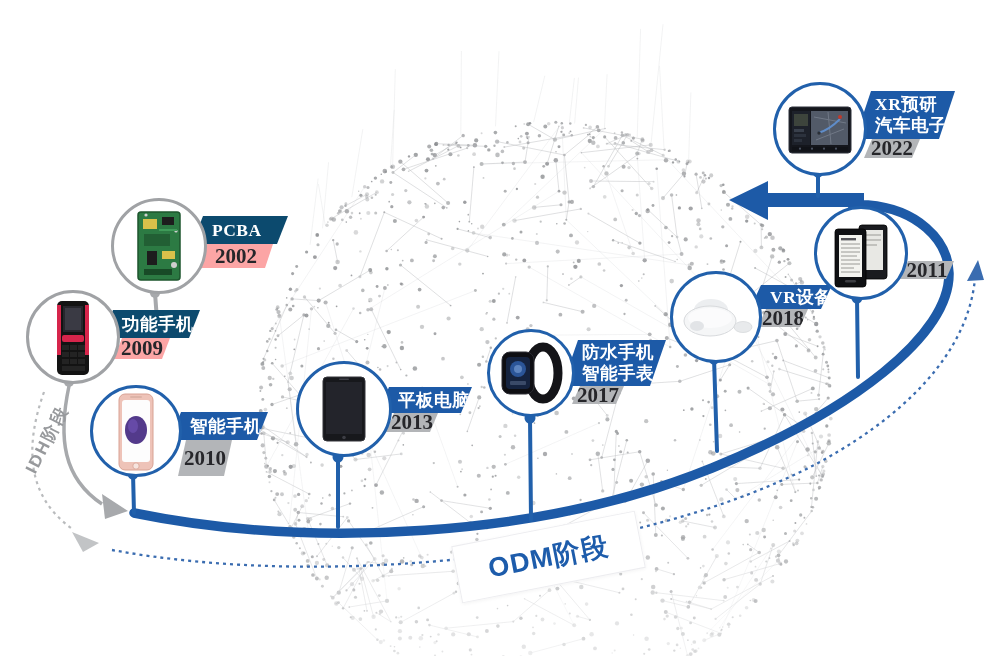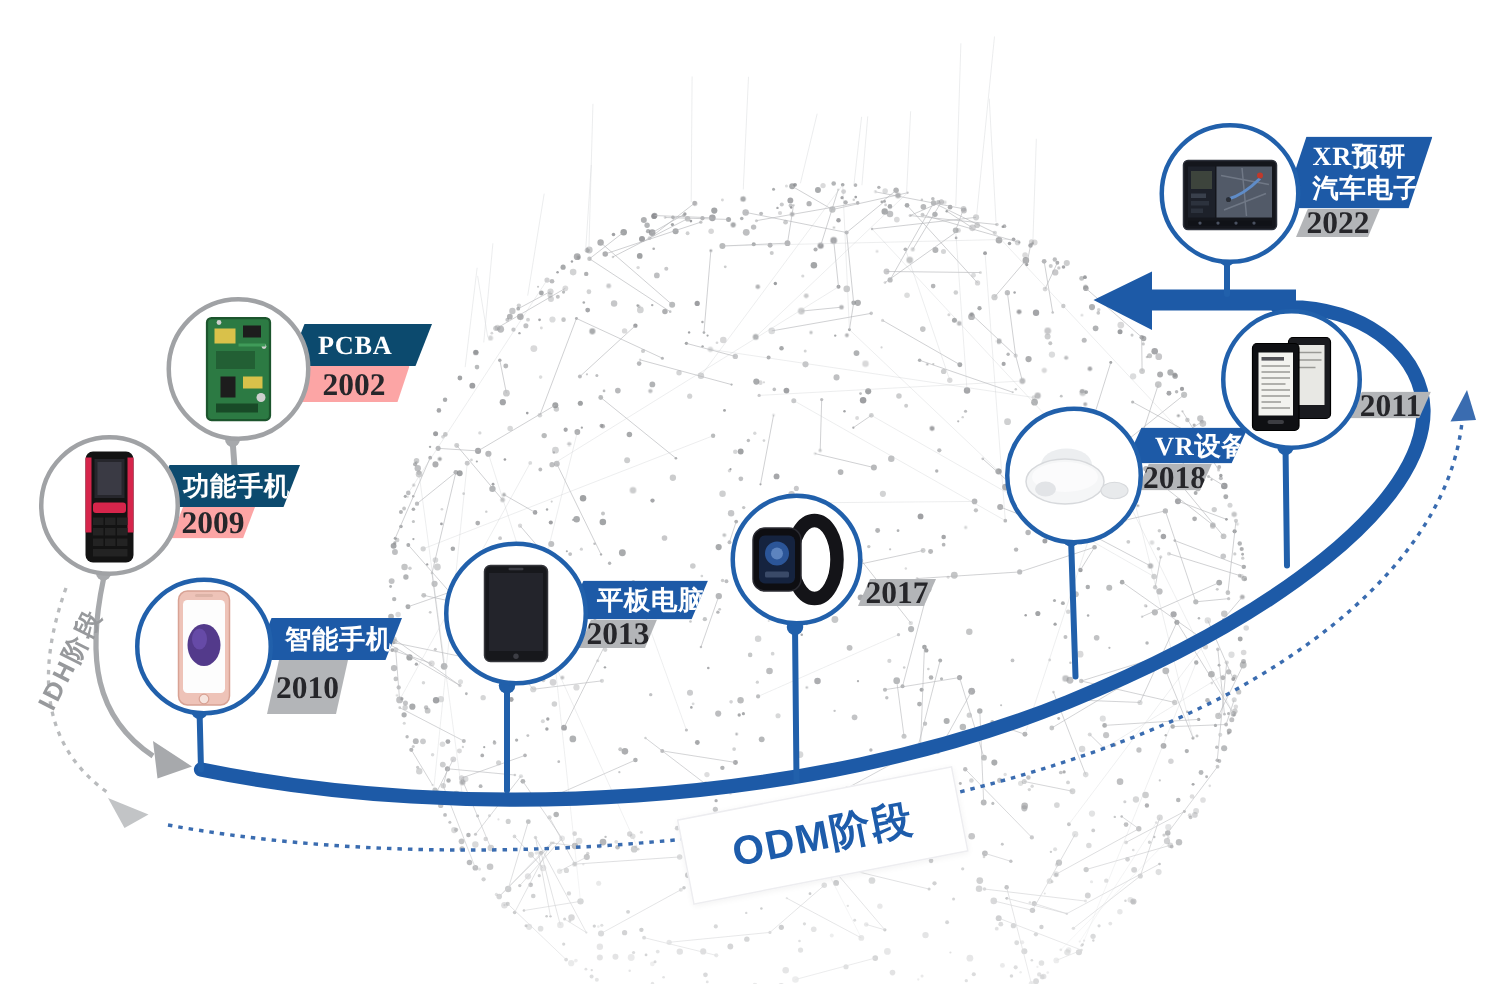--- a/index.html
+++ b/index.html
@@ -1860,20 +1860,24 @@
     <span>2010</span>
     </div>
 
   <div class="banner blue" style="left:378px;top:387px;width:94px;height:26px">
     <span>平板电脑</span>
     </div>
   <div class="year g2" style="left:386px;top:413px;width:52px;height:19px">
     <span>2013</span>
     </div>
 
+  <div class="banner blue big" style="left:562px;top:340px;width:104px;height:46px">
+    <span>防水手机</span>
+    <span>智能手表</span>
+    </div>
   <div class="year g2" style="left:572px;top:386px;width:52px;height:18px">
     <span>2017</span>
     </div>
 
   <div class="banner blue" style="left:750px;top:285px;width:82px;height:24px">
     <span>VR设备</span>
     </div>
   <div class="year g2" style="left:758px;top:309px;width:50px;height:18px">
     <span>2018</span>
     </div>

